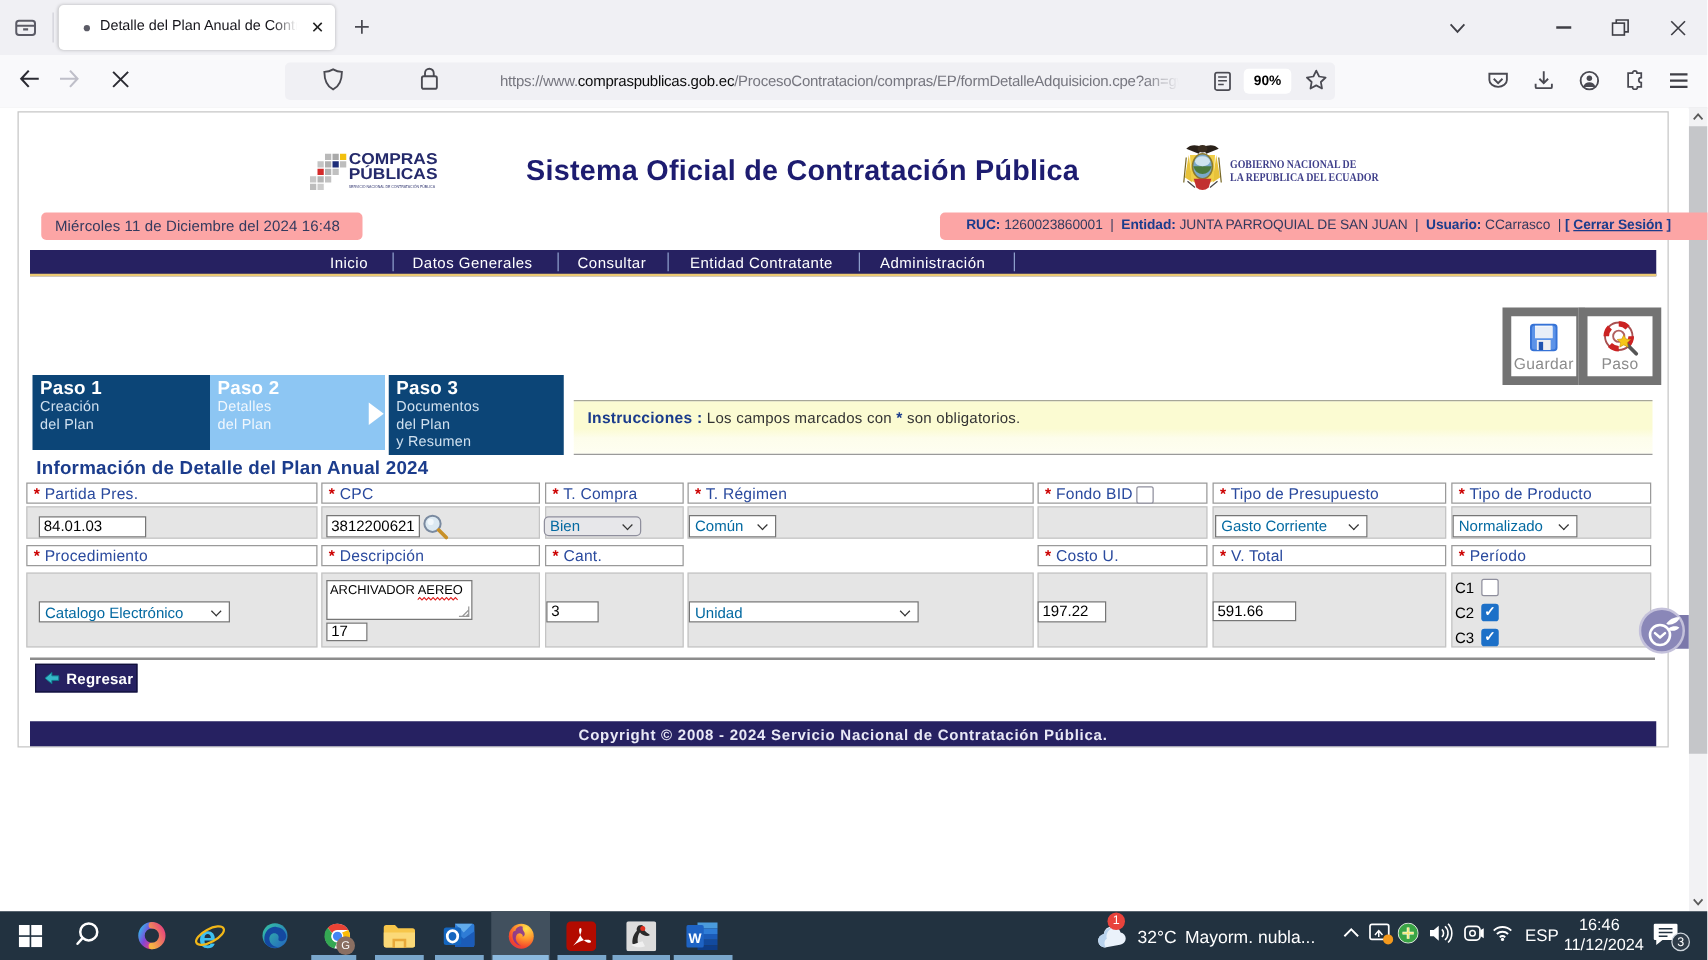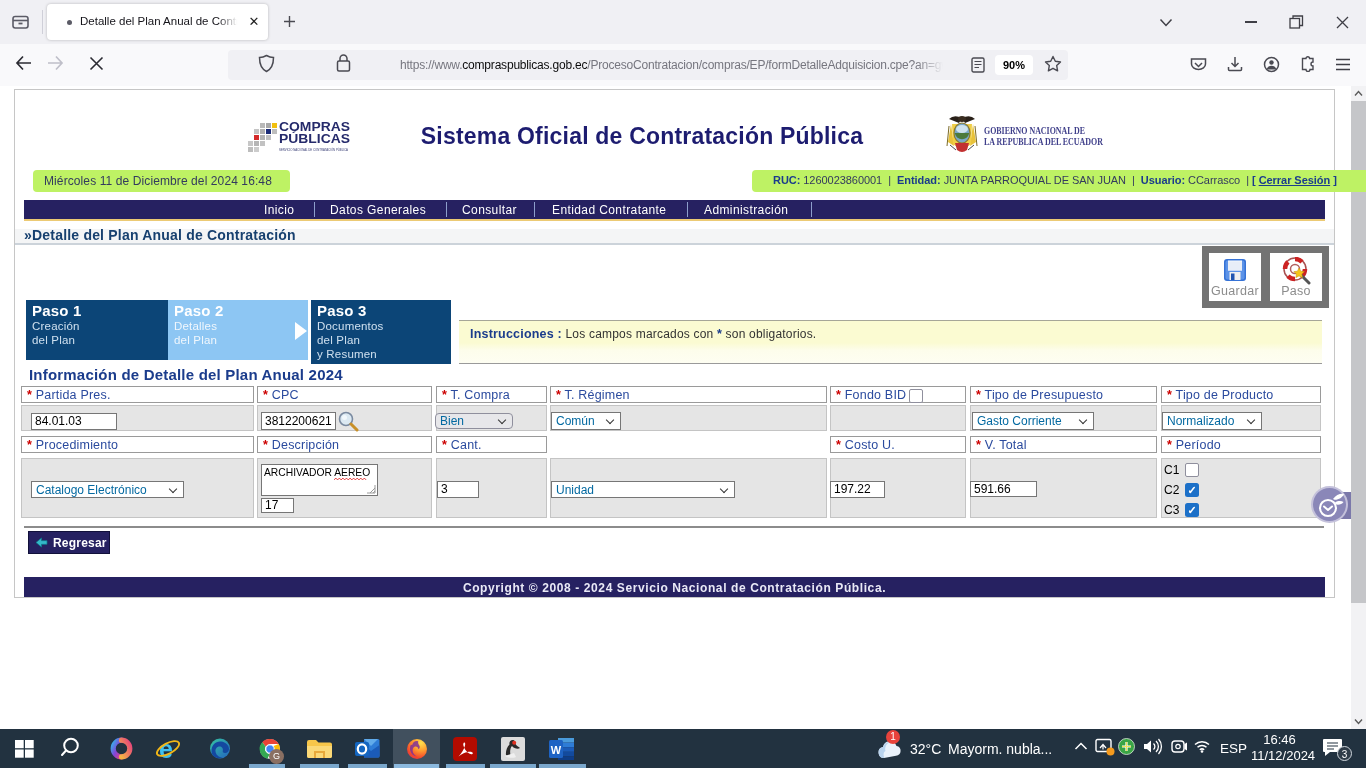--- a/index.html
+++ b/index.html
@@ -22,21 +22,21 @@
   
   #sbar{position:absolute;left:1351px;top:86px;width:15px;height:643px;background:#f2f2f4;}
   #sbar .thumb{position:absolute;left:0px;top:15px;width:15px;height:502px;background:#c5c6c9;}
   
   #page{position:absolute;left:0;top:86px;width:1351px;height:643px;background:#fff;overflow:hidden;}
   #container{position:absolute;left:14px;top:89px;width:1319px;height:507px;border:1px solid #c6c6c6;background:#fff;}
   .navy{color:#1b3c8c;}
   #navbar{position:absolute;left:24px;top:200px;width:1301px;height:19px;background:#262161;border-bottom:2px solid #ecca74;}
   .nitem{position:absolute;top:3px;font-size:12px;color:#fff;letter-spacing:.4px;white-space:nowrap;}
   .nsep{position:absolute;top:2px;width:1px;height:15px;background:#8d9ecb;}
-  .hbox{position:absolute;top:170px;height:22px;background:#bef264;border-radius:4px;font-size:12px;color:#333a5e;letter-spacing:.1px;}
+  .hbox{position:absolute;top:170px;height:22px;background:#fca5a5;border-radius:4px;font-size:12px;color:#333a5e;letter-spacing:.1px;}
   #bcrumb{position:absolute;left:15px;top:229px;width:1319px;height:14px;background:#f4f5f6;border-bottom:2px solid #ccd3da;}
   #bcrumb span{position:absolute;left:9px;top:-2px;font-size:14px;font-weight:bold;color:#17406f;letter-spacing:.2px;}
   .tbtn{position:absolute;top:246px;width:52px;height:48px;border:7px solid #737373;background:#fff;}
   .tbtn .lbl{position:absolute;left:0;bottom:3px;width:100%;text-align:center;font-size:12.5px;color:#8c8c8c;letter-spacing:.3px;}
   .paso{position:absolute;top:300px;background:#0c4577;color:#fff;}
   .paso .t{position:absolute;left:6px;top:2px;font-size:15px;font-weight:bold;letter-spacing:.2px;}
   .paso .s{position:absolute;left:6px;font-size:11.5px;color:#cfe0ef;letter-spacing:.2px;}
   #instr{position:absolute;left:459px;top:320px;width:863px;height:42px;border-top:1px solid #a6a698;border-bottom:1px solid #9a9a9a;background:linear-gradient(180deg,#fbfbd2 0%,#fbfbd2 52%,#fdfdeb 70%,#fefef2 100%);}
   #instr .tx{position:absolute;left:11px;top:6px;font-size:12px;color:#333;letter-spacing:.2px;}
   #instr b{color:#1b3c8c;font-size:12.5px;}
@@ -222,23 +222,20 @@
     <div class="nitem" style="left:306px;">Datos Generales</div>
     <div class="nsep" style="left:422px;"></div>
     <div class="nitem" style="left:438px;">Consultar</div>
     <div class="nsep" style="left:510px;"></div>
     <div class="nitem" style="left:528px;">Entidad Contratante</div>
     <div class="nsep" style="left:663px;"></div>
     <div class="nitem" style="left:680px;">Administración</div>
     <div class="nsep" style="left:787px;"></div>
   </div>
 
-  <div id="bcrumb">
-      <span>»Detalle del Plan Anual de Contratación</span>
-    </div>
 
   <div class="tbtn" style="left:1202px;">
     <svg style="position:absolute;left:14px;top:5px;" width="24" height="24" viewBox="0 0 24 24">
       <rect x="1" y="1" width="22" height="22" rx="3" fill="#3572d6"></rect>
       <rect x="2.5" y="2.5" width="19" height="19" rx="2" fill="#5c93e8"></rect>
       <rect x="5" y="2.5" width="14" height="10" fill="#f4f8fd"></rect>
       <rect x="5" y="3.5" width="14" height="9" fill="#e8eef8"></rect>
       <rect x="6.5" y="14" width="11" height="8" fill="#f0f0f0"></rect>
       <rect x="8" y="15.5" width="3.5" height="6.5" fill="#2255b0"></rect>
     </svg>

